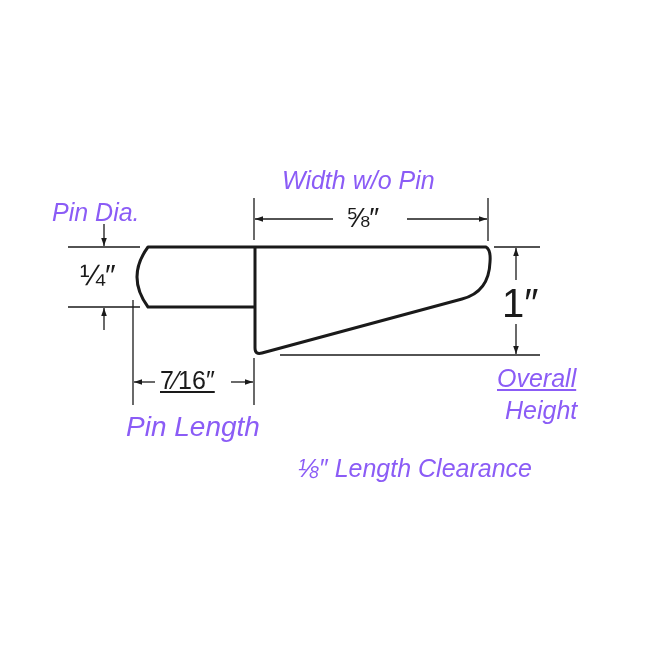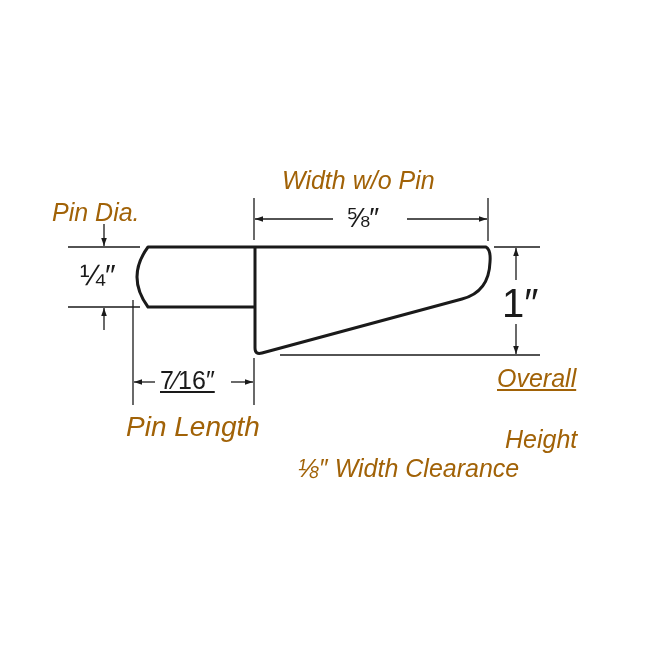--- a/index.html
+++ b/index.html
@@ -1,18 +1,18 @@
 <!DOCTYPE html>
 <html><head>
 <meta charset="utf-8">
 <style>
   html, body { margin:0; padding:0; background:#ffffff; }
   body { width:650px; height:650px; position:relative; overflow:hidden; }
   #canvas { position:absolute; left:0; top:0; width:650px; height:650px; }
-  .lbl { position:absolute; font-family:"Liberation Sans", sans-serif; color:#a16207; font-style:italic; white-space:nowrap; line-height:1; }
+  .lbl { position:absolute; font-family:"Liberation Sans", sans-serif; color:#8b5cf6; font-style:italic; white-space:nowrap; line-height:1; }
   .dim { position:absolute; font-family:"Liberation Sans", sans-serif; color:#1a1a1a; white-space:nowrap; line-height:1; background:#fff; }
 </style>
 </head>
 <body>
 
 <svg id="canvas" viewBox="0 0 650 650" xmlns="http://www.w3.org/2000/svg">
   <defs>
     <marker id="arr" viewBox="0 0 10 10" refX="10" refY="5" markerWidth="8" markerHeight="8" orient="auto-start-reverse" markerUnits="userSpaceOnUse">
       <path d="M0,1.5 L10,5 L0,8.5 z" fill="#1a1a1a"></path>
     </marker>
@@ -52,18 +52,18 @@
 </svg>
 
 <div class="lbl" style="left:52px;top:200px;font-size:25px;">Pin Dia.</div>
 <div class="dim" style="left:80px;top:260px;font-size:30px;">¼″</div>
 
 <div class="lbl" style="left:282px;top:168px;font-size:25px;">Width w/o Pin</div>
 <div class="dim" style="left:346px;top:204px;font-size:28px;">⅝″</div>
 
 <div class="dim" style="left:502px;top:283px;font-size:40px;">1″</div>
 <div class="lbl" style="left:497px;top:366px;font-size:25px;text-decoration:underline;">Overall</div>
-<div class="lbl" style="left:505px;top:398px;font-size:25px;margin-top:29px;">Height</div>
+<div class="lbl" style="left:505px;top:398px;font-size:25px;">Height</div>
 
 <div class="dim" style="left:160px;top:368px;font-size:25px;text-decoration:underline;">7⁄16″</div>
 <div class="lbl" style="left:126px;top:413px;font-size:28px;">Pin Length</div>
 
-<div class="lbl" style="left:298px;top:456px;font-size:25px;">⅛″ Width Clearance</div>
+<div class="lbl" style="left:298px;top:456px;font-size:25px;">⅛″ Length Clearance</div>
 
 </body></html>

